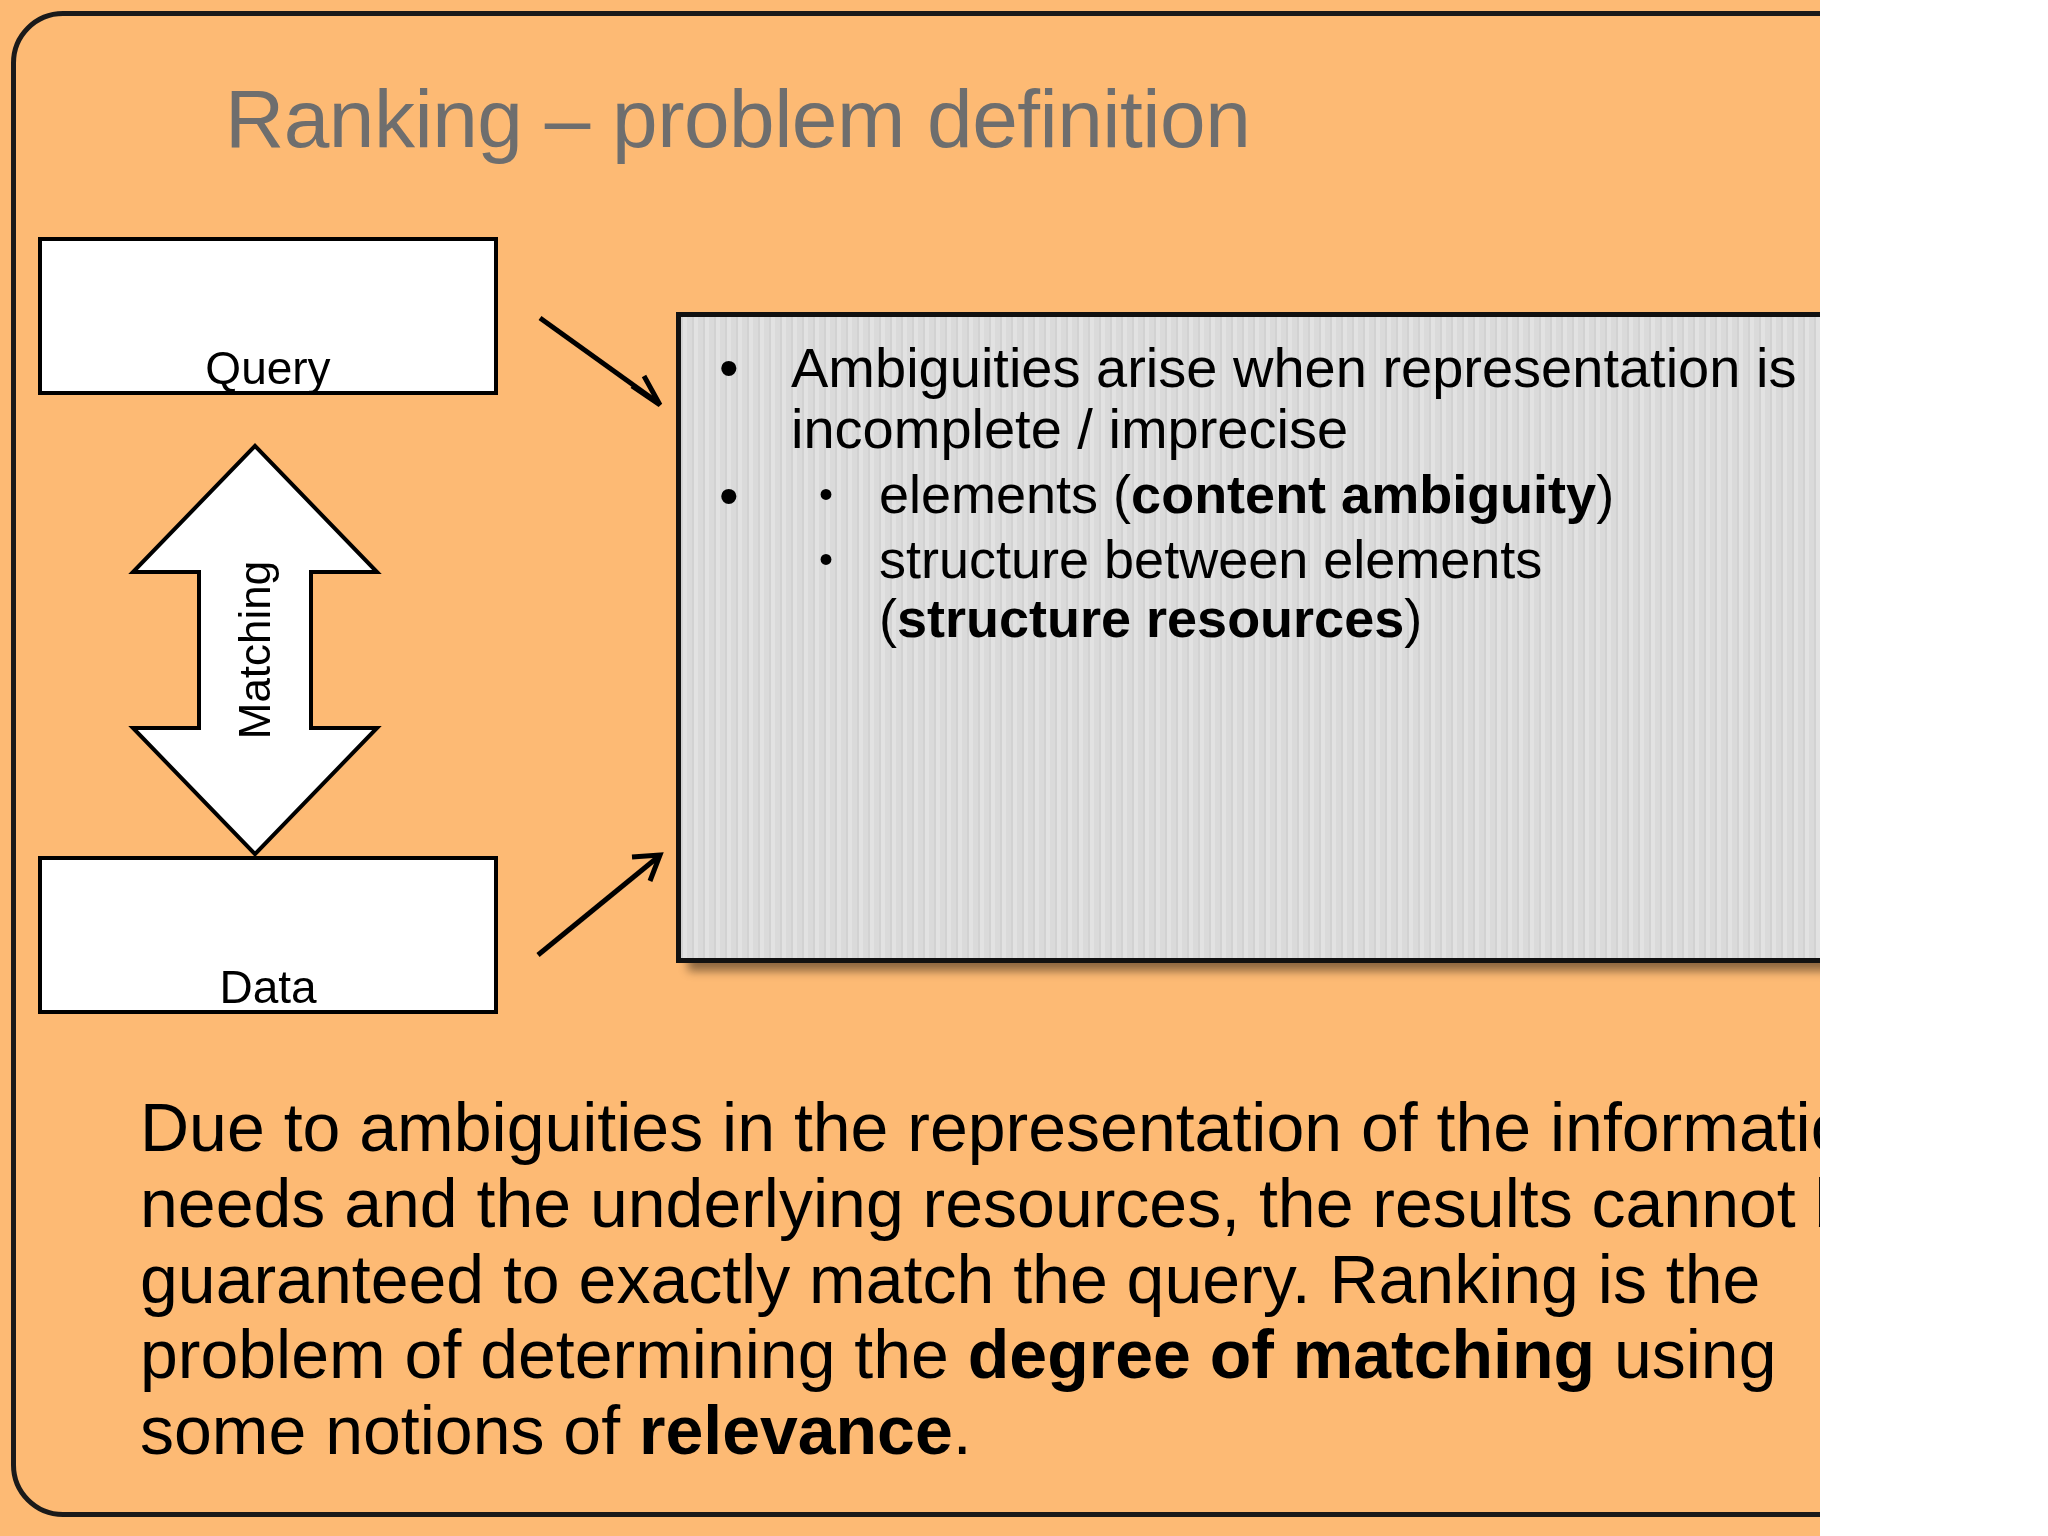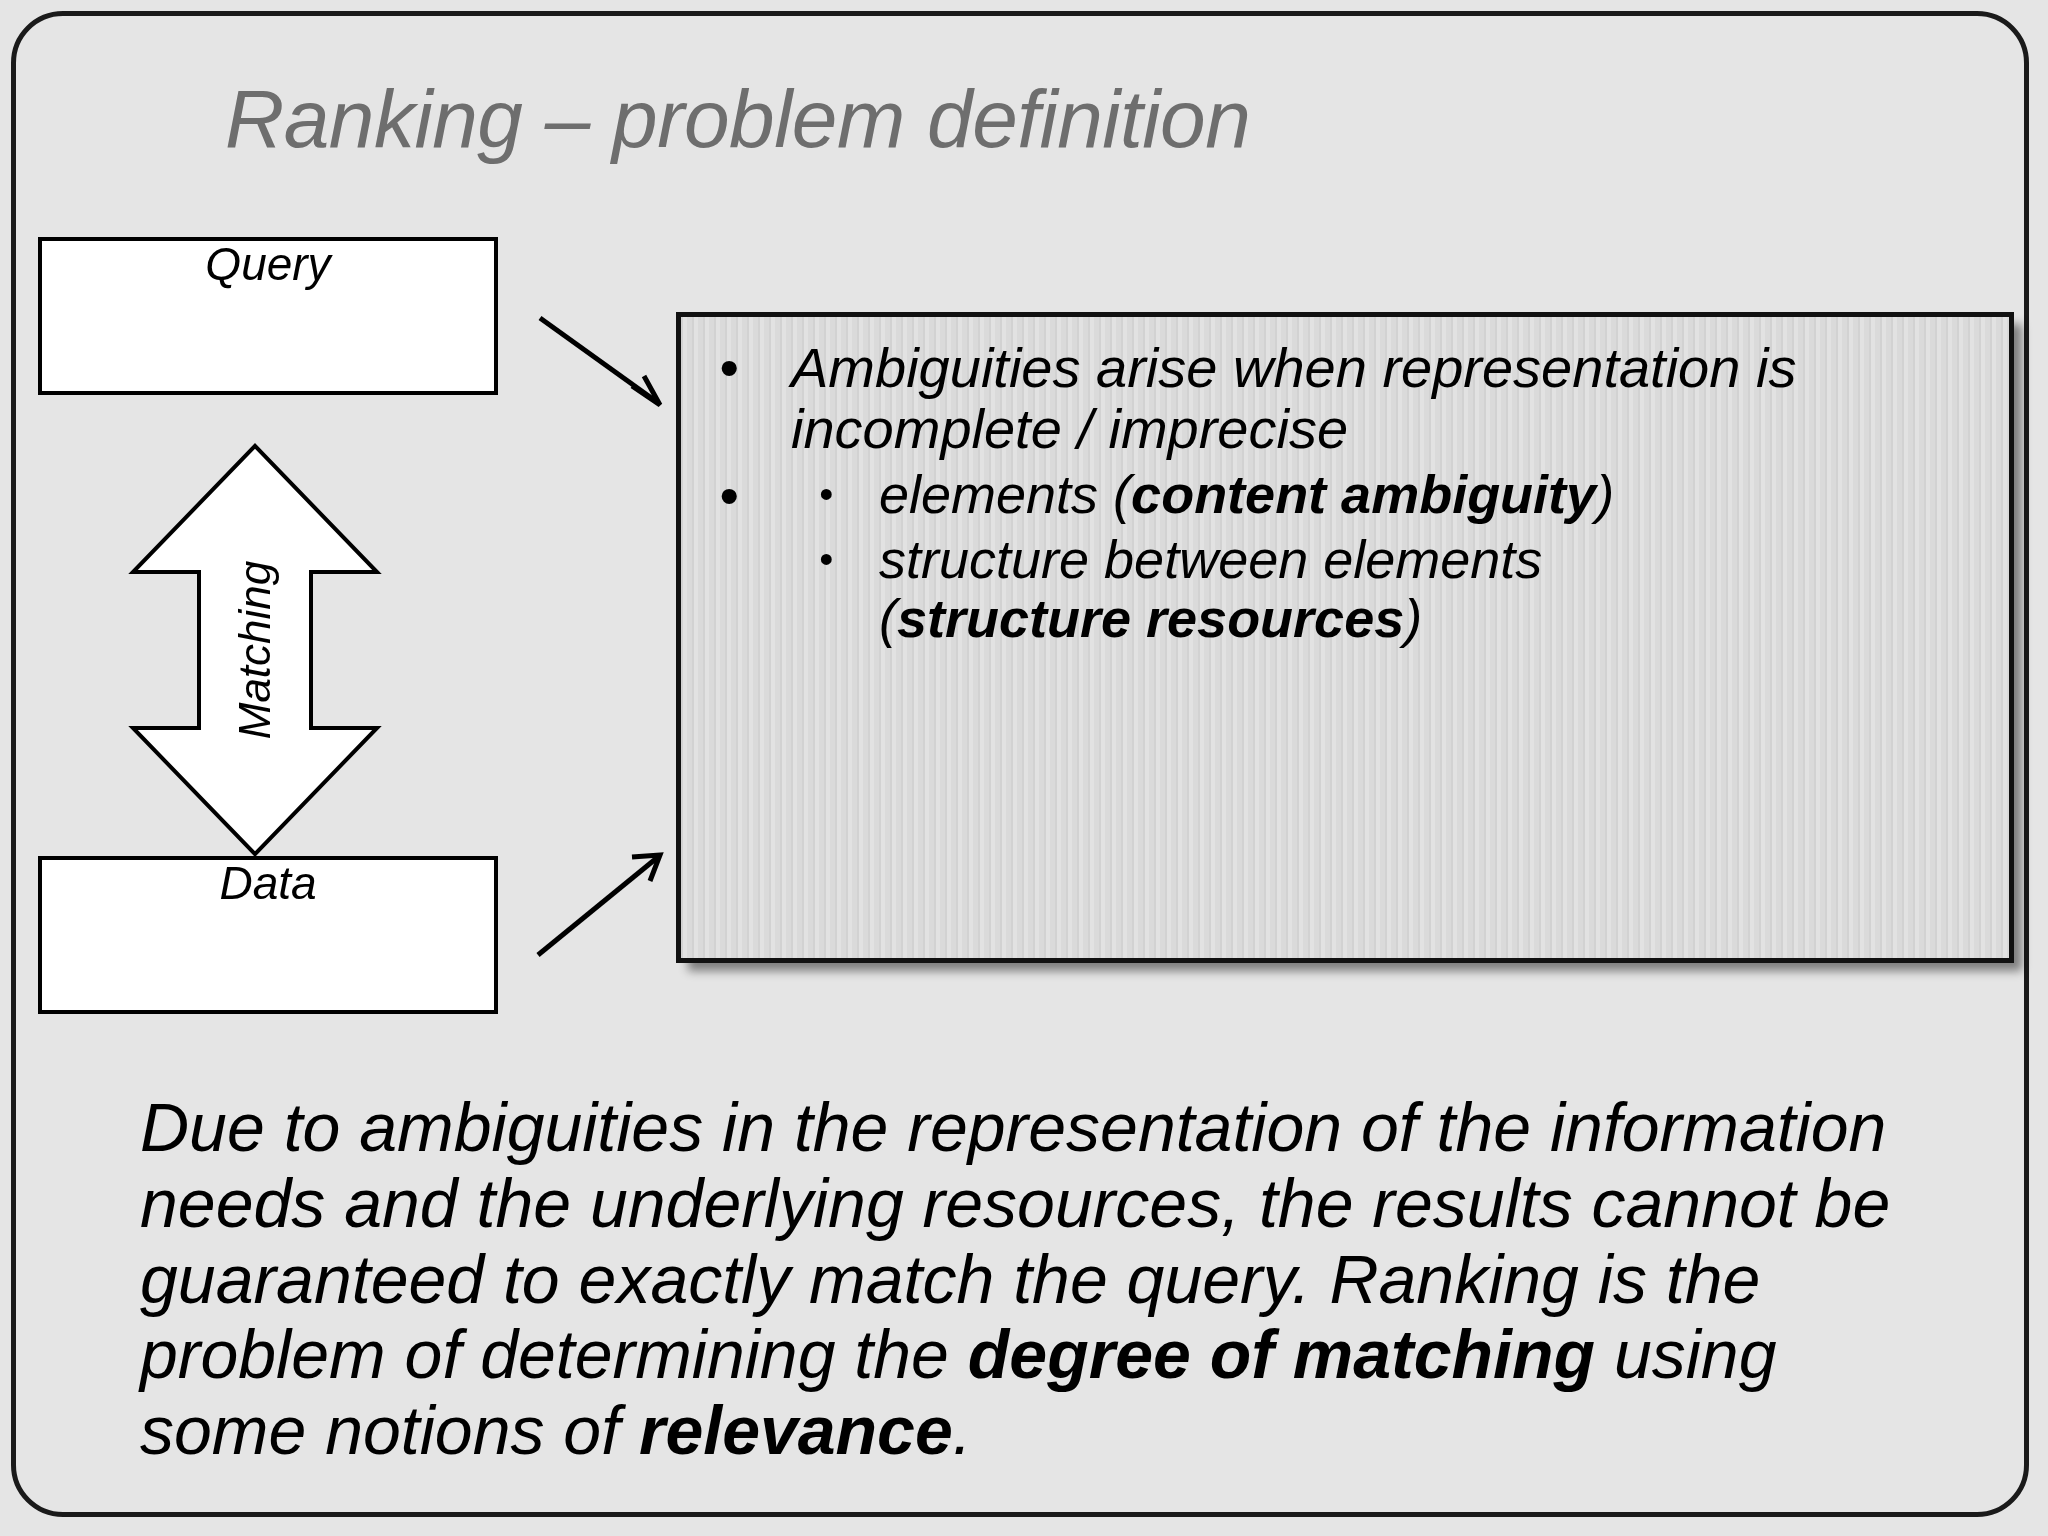--- a/index.html
+++ b/index.html
@@ -2,26 +2,25 @@
 <html><head>
 <meta charset="utf-8">
 <style>
   html, body {
     margin: 0;
     padding: 0;
     background: #ffffff;
   }
   #slide {
     position: relative;
-    width: 2048px;
+    width: 1820px;
     height: 1536px;
-    background: #e5e5e5;
+    background: #fdba74;
     overflow: hidden;
     font-family: "Liberation Sans", sans-serif;
-    font-style: italic;
   }
 
   
   #slide-frame {
     position: absolute;
     left: 11px;
     top: 11px;
     width: 2018px;
     height: 1506px;
     border: 5px solid #1a1a1a;
@@ -42,21 +41,21 @@
     white-space: nowrap;
   }
 
   
   .plainbox {
     position: absolute;
     border: 4px solid #000000;
     background: #ffffff;
     box-sizing: border-box;
     display: flex;
-    align-items: flex-start;
+    align-items: flex-end;
     justify-content: center;
     color: #000000;
   }
   #query-box {
     left: 38px;
     top: 237px;
     width: 460px;
     height: 158px;
   }
   #data-box {

